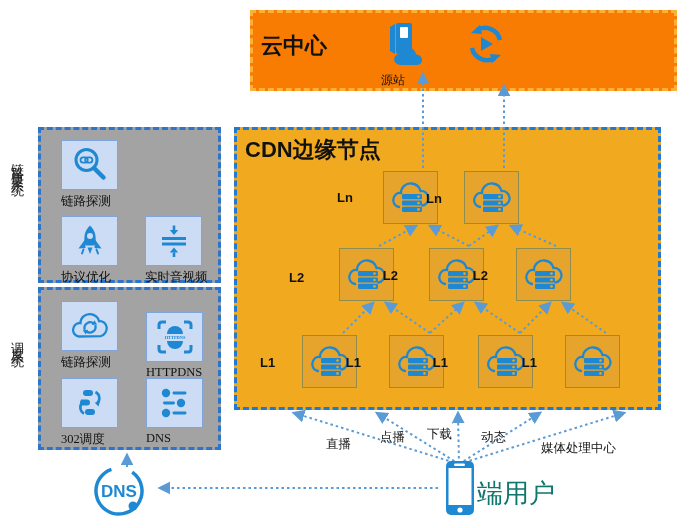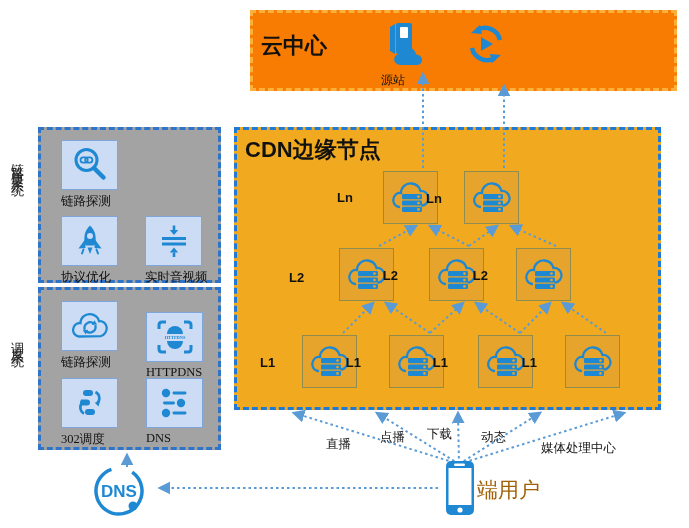--- a/index.html
+++ b/index.html
@@ -29,21 +29,21 @@
   .panel { position:absolute; background:#a3a3a3; border:3px dashed #2E74C8;font-family:Liberation Serif, serif; }
   .tile-unit { position:absolute; width:62px; }
   .tile { width:57px; height:50px; background:#CBDCF4; border:1.5px solid #7EA6DC;
     display:flex; align-items:center; justify-content:center; }
   .tile-label { margin-top:3px; font-size:12.5px; color:#111; white-space:nowrap; }
   .v-label { position:absolute; writing-mode:vertical-rl; text-orientation:upright;
     font-size:13px; letter-spacing:4px; color:#222; }
 
   
   .svc-label { position:absolute; font-size:12.5px; color:#111; white-space:nowrap; }
-  .user-label { position:absolute; left:477px; top:476px; font-size:21px; color:#a16207; }
+  .user-label { position:absolute; left:477px; top:476px; font-size:26px; color:#0f766e; }
   .connectors { position:absolute; left:0; top:0; pointer-events:none; }
 </style>
 </head>
 <body>
 
 <div class="stage">
 
   <svg width="0" height="0" style="position:absolute">
     <defs>
       <g id="ic-cloudsrv">

